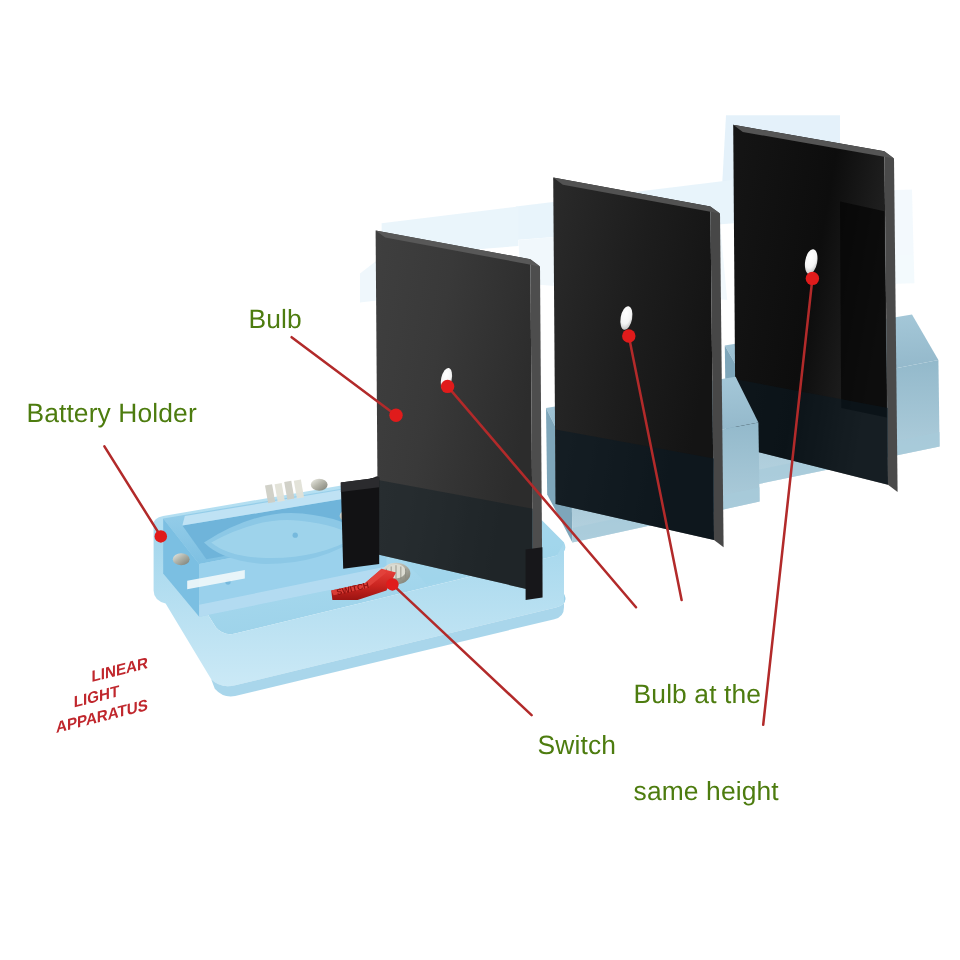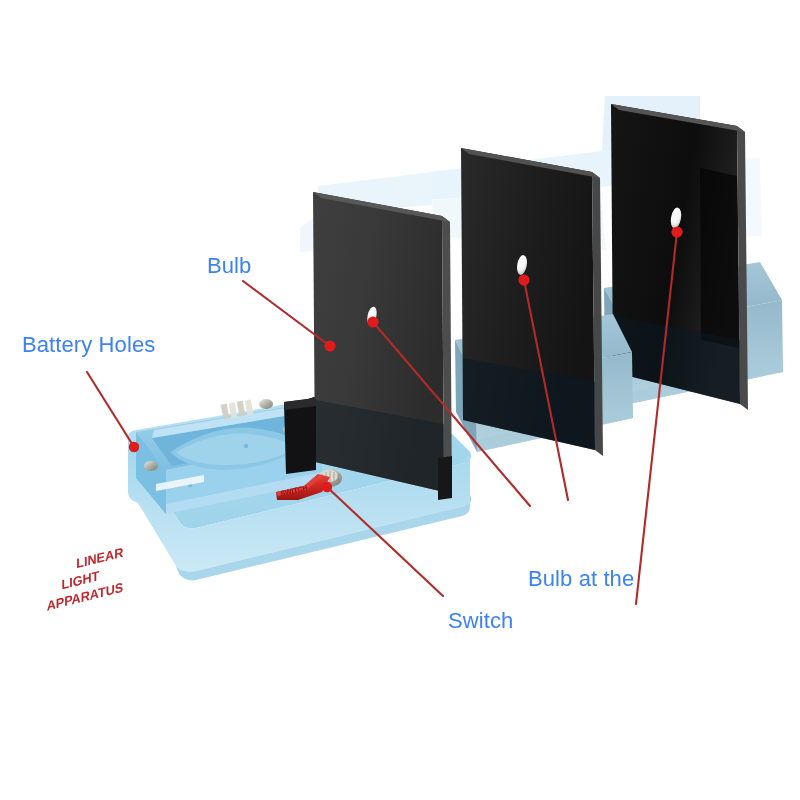--- a/index.html
+++ b/index.html
@@ -16,21 +16,21 @@
     font-family: "Liberation Sans", sans-serif;
   }
   #scene {
     position: absolute;
     inset: 0;
     width: 800px;
     height: 800px;
   }
   .label {
     position: absolute;
-    color: #3b82f6;
+    color: #4d7c0f;
     font-family: "Liberation Sans", sans-serif;
     font-size: 22px;
     line-height: 26px;
     white-space: pre;
     letter-spacing: 0.1px;
     user-select: none;
   }
   .label-battery { left: 22px;  top: 332px; }
   .label-bulb    { left: 207px; top: 253px; }
   .label-switch  { left: 448px; top: 608px; }
@@ -278,23 +278,24 @@
     <g fill="#e01b1b">
       <circle cx="134" cy="447" r="5.2"></circle>
       <circle cx="330" cy="346" r="5.6"></circle>
       <circle cx="327" cy="487" r="5.2"></circle>
       <circle cx="373" cy="322" r="5.6"></circle>
       <circle cx="524" cy="280" r="5.6"></circle>
       <circle cx="677" cy="232" r="5.6"></circle>
     </g>
   </svg>
 
-  <div class="label label-battery">Battery Holes</div>
+  <div class="label label-battery">Battery Holder</div>
 
   <div class="label label-bulb">Bulb</div>
 
   <div class="label label-switch">Switch</div>
 
   <div class="label label-holes">
     <div>Bulb at the</div>
+    <div>same height</div>
   </div>
 
 </div>
 
 </body></html>

